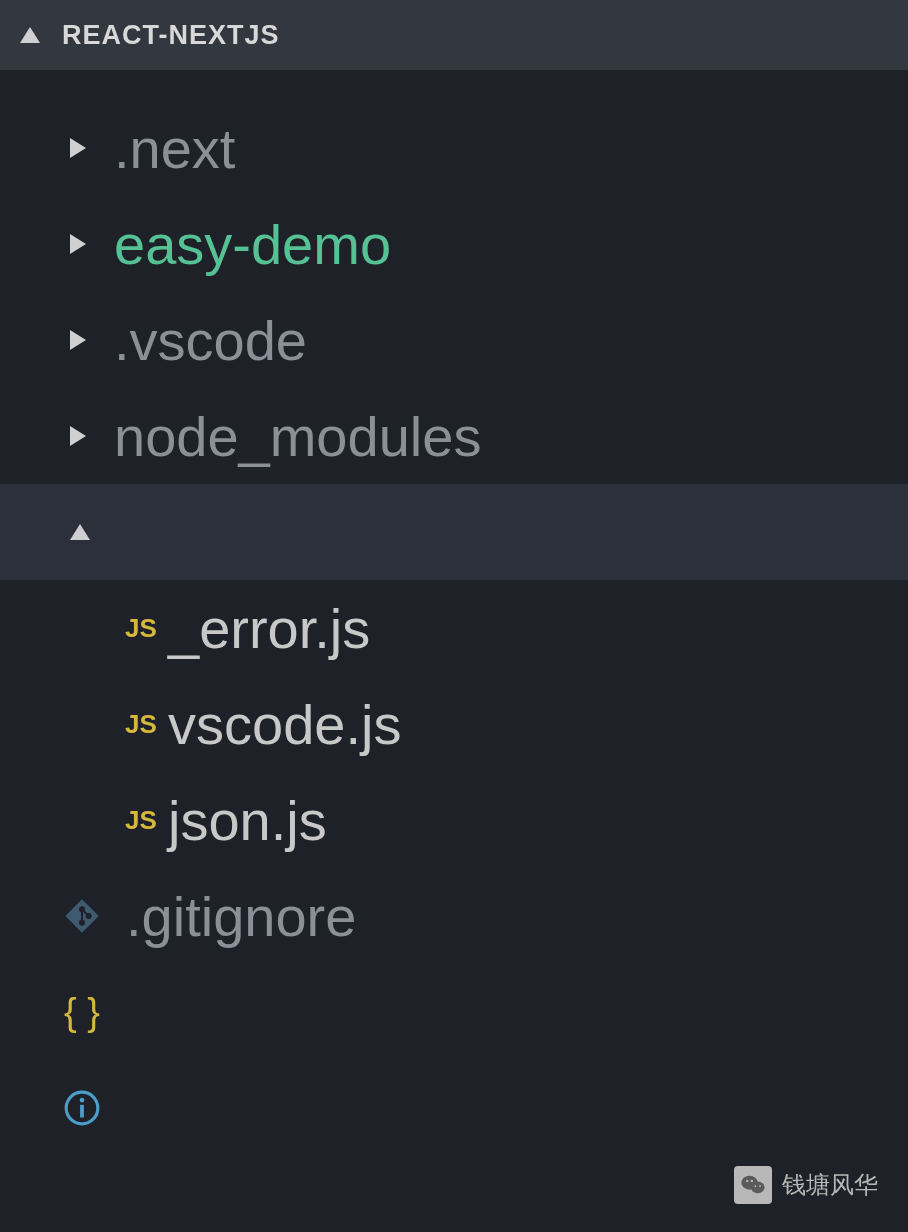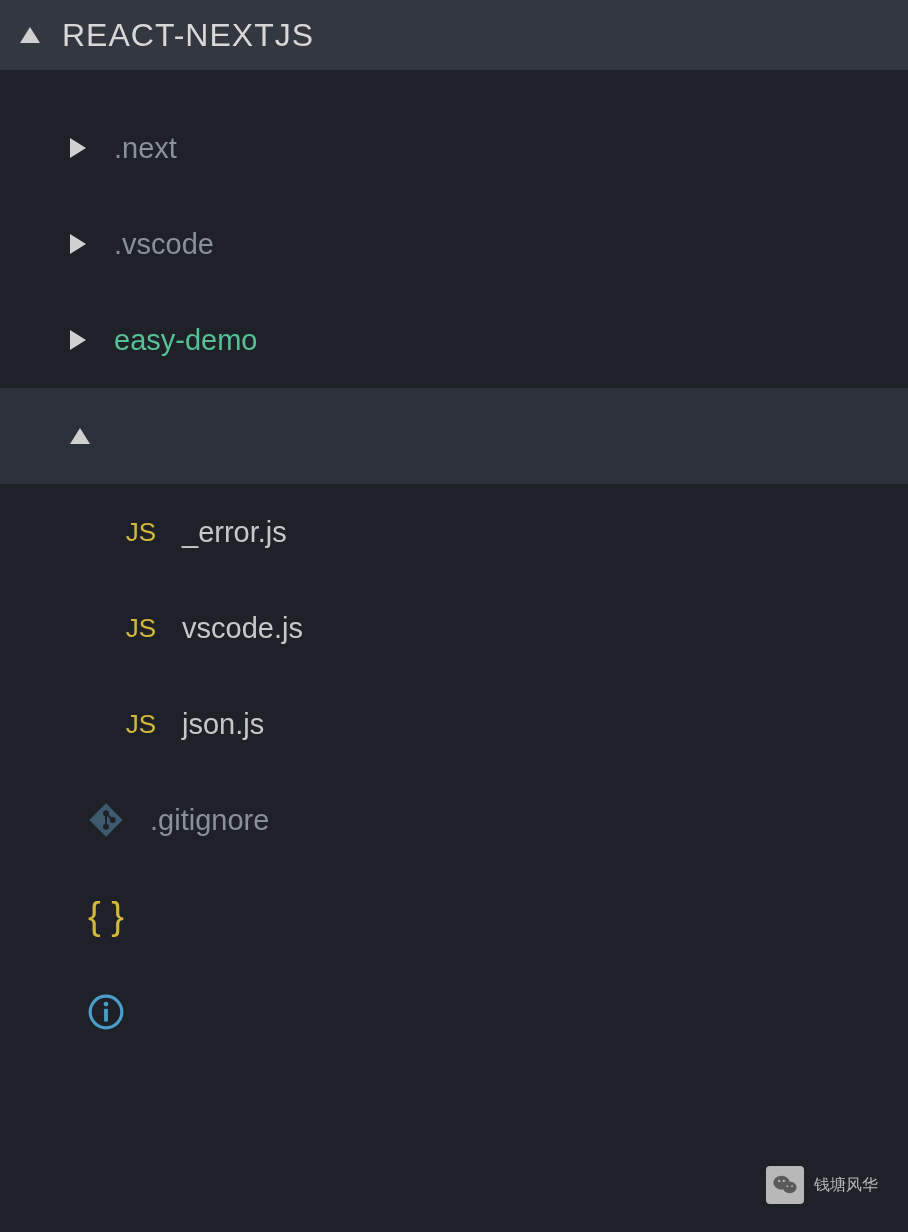--- a/index.html
+++ b/index.html
@@ -26,78 +26,78 @@
       width: 0;
       height: 0;
       border-left: 10px solid transparent;
       border-right: 10px solid transparent;
       border-bottom: 16px solid #d0d0d0;
       transform: rotate(0deg);
       margin-right: 22px;
     }
     .header-title {
       color: #d8d8d8;
-      font-size: 32px;
-      font-weight: 400;
+      font-size: 27px;
+      font-weight: 700;
       letter-spacing: 1px;
     }
     .tree {
       padding-top: 30px;
     }
     .tree-item {
       display: flex;
       align-items: center;
       height: 96px;
       padding-left: 70px;
       cursor: pointer;
     }
     .tree-item.selected {
       background: #2c303a;
     }
     .tree-item.nested {
       padding-left: 118px;
     }
     .tree-item.file-root {
-      padding-left: 86px;
+      padding-left: 62px;
     }
     .chevron-right {
       width: 0;
       height: 0;
       border-top: 10px solid transparent;
       border-bottom: 10px solid transparent;
       border-left: 16px solid #d0d0d0;
       margin-right: 28px;
       flex-shrink: 0;
     }
     .chevron-down {
       width: 0;
       height: 0;
       border-left: 10px solid transparent;
       border-right: 10px solid transparent;
       border-bottom: 16px solid #d0d0d0;
       margin-right: 24px;
       flex-shrink: 0;
     }
     .item-label {
-      font-size: 29px;
+      font-size: 56px;
       color: #c8c8c8;
     }
     .item-label.muted {
       color: #8a8f98;
     }
     .item-label.green {
       color: #55c194;
     }
     .icon-js {
       color: #d4b83d;
       font-size: 26px;
-      font-weight: 400;
+      font-weight: 700;
       width: 46px;
       text-align: center;
-      margin-right: 18px;
+      margin-right: 4px;
       flex-shrink: 0;
     }
     .icon-git {
       width: 40px;
       height: 40px;
       margin-right: 24px;
       flex-shrink: 0;
       display: flex;
       align-items: center;
       justify-content: center;
@@ -141,49 +141,53 @@
       height: 38px;
       background: #b8b8b8;
       border-radius: 4px;
       display: flex;
       align-items: center;
       justify-content: center;
       position: relative;
     }
     .watermark-text {
       color: #b8b8b8;
-      font-size: 16px;
+      font-size: 24px;
     }
   </style>
 </head>
 <body>
 
 <div class="header">
   <div class="chevron"></div>
   <span class="header-title">REACT-NEXTJS</span>
 </div>
 
 <div class="tree">
 
   <div class="tree-item">
     <div class="chevron-right"></div>
     <span class="item-label muted">.next</span>
   </div>
 
   <div class="tree-item">
     <div class="chevron-right"></div>
+    <span class="item-label green">easy-demo</span>
+  </div>
+
+  <div class="tree-item">
+    <div class="chevron-right"></div>
     <span class="item-label muted">.vscode</span>
   </div>
 
-  <div class="tree-item">
-    <div class="chevron-right"></div>
-    <span class="item-label green">easy-demo</span>
-  </div>
-
-
+
+  <div class="tree-item">
+    <div class="chevron-right"></div>
+    <span class="item-label muted">node_modules</span>
+  </div>
 
   <div class="tree-item selected">
     <div class="chevron-down"></div>
   </div>
 
   <div class="tree-item nested">
     <span class="icon-js">JS</span>
     <span class="item-label">_error.js</span>
   </div>
 

